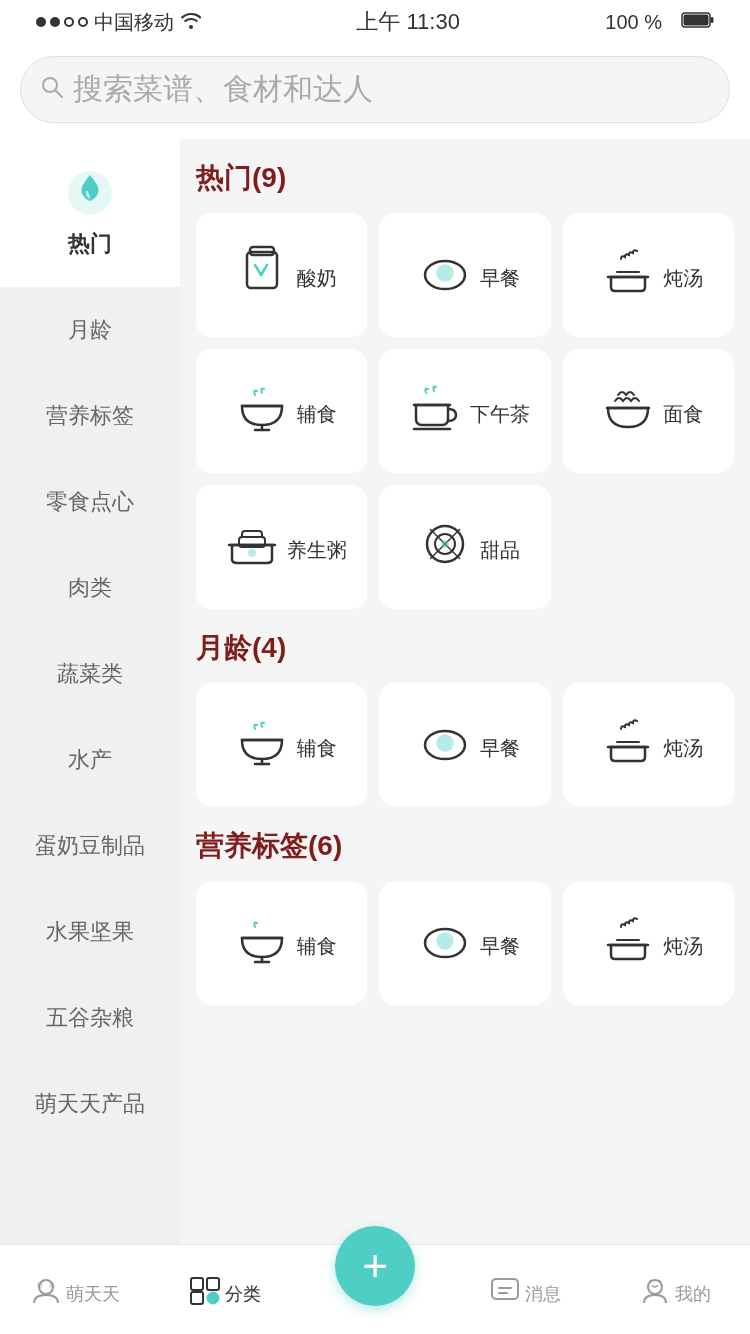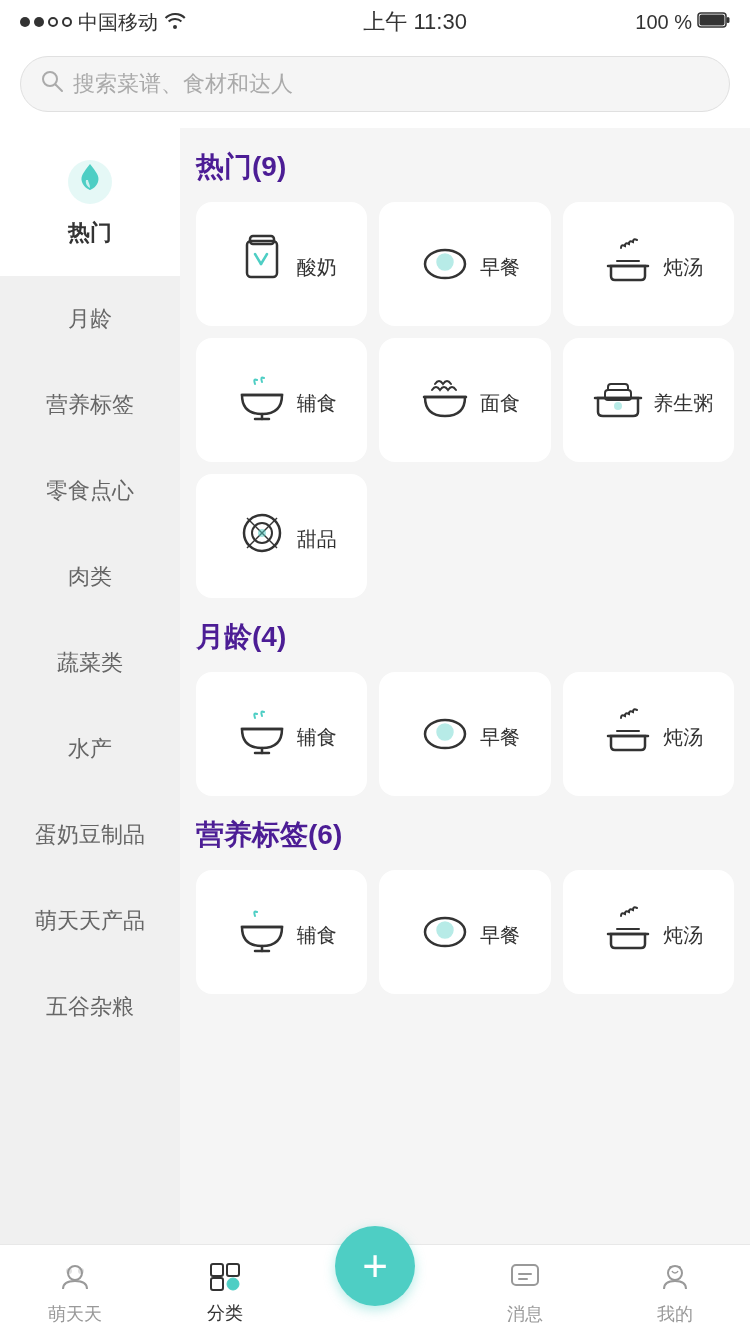--- a/index.html
+++ b/index.html
@@ -10,50 +10,50 @@
       background: #f5f5f5;
       font-family: -apple-system, 'PingFang SC', 'Helvetica Neue', sans-serif;
       overflow-x: hidden;
     }
 
     
     .status-bar {
       display: flex;
       justify-content: space-between;
       align-items: center;
-      padding: 8px 20px;
+      padding: 8px 36px;
       background: #fff;
       height: 44px;
     }
     .status-left { display: flex; align-items: center; gap: 6px; font-size: 22px; }
     .status-dots { display: flex; gap: 4px; }
     .dot { width: 10px; height: 10px; border-radius: 50%; background: #333; }
     .dot.empty { background: transparent; border: 2px solid #333; }
     .status-carrier { font-size: 20px; color: #333; font-weight: 500; }
     .wifi-icon { font-size: 20px; }
     .status-center { font-size: 22px; color: #333; font-weight: 500; margin-left: 9px; }
-    .status-right { display: flex; align-items: center; gap: 6px; font-size: 20px; color: #333; }
+    .status-right { display: flex; align-items: center; gap: 20px; font-size: 20px; color: #333; }
     .battery-icon { font-size: 18px; }
 
     
     .search-bar-container {
       background: #fff;
       padding: 12px 20px 16px;
     }
     .search-bar {
       display: flex;
       align-items: center;
       background: #f5f5f5;
       border-radius: 40px;
       border: 1px solid #e0e0e0;
       padding: 12px 20px;
       gap: 10px;
     }
     .search-icon { color: #999; font-size: 22px; }
-    .search-placeholder { color: #aaa; font-size: 22px; }
+    .search-placeholder { color: #aaa; font-size: 30px; }
 
     
     .main-layout {
       display: flex;
       flex: 1;
       height: calc(1334px - 44px - 64px - 90px);
       overflow: hidden;
     }
 
     
@@ -93,21 +93,21 @@
     .content-area {
       flex: 1;
       background: #f5f5f5;
       overflow-y: auto;
       padding: 20px 16px;
     }
 
     .section-title {
       font-size: 28px;
       font-weight: 600;
-      color: #4c1d95;
+      color: #7f1d1d;
       margin-bottom: 16px;
     }
 
     .grid-3 {
       display: grid;
       grid-template-columns: repeat(3, 1fr);
       gap: 12px;
       margin-bottom: 20px;
     }
 
@@ -141,21 +141,21 @@
       width: 750px;
       height: 90px;
       background: #fff;
       border-top: 1px solid #e8e8e8;
       display: flex;
       align-items: center;
     }
     .tab-item {
       flex: 1;
       display: flex;
-      flex-direction: column;
+      flex-direction: row;
       align-items: center;
       justify-content: center;
       gap: 4px;
       cursor: pointer;
       padding-top: 8px;
     }
     .tab-icon { font-size: 28px; color: #999; }
     .tab-label { font-size: 18px; color: #999; }
     .tab-item.active .tab-label { color: #333; }
     .tab-item.active .tab-icon { color: #333; }
@@ -258,24 +258,27 @@
     <div class="sidebar-item">
       <span>蔬菜类</span>
     </div>
     <div class="sidebar-item">
       <span>水产</span>
     </div>
     <div class="sidebar-item">
       <span>蛋奶豆制品</span>
     </div>
     <div class="sidebar-item">
+      <span>水果坚果</span>
+    </div>
+    <div class="sidebar-item">
+      <span>五谷杂粮</span>
+    </div>
+    <div class="sidebar-item">
       <span>萌天天产品</span>
-    </div>
-    <div class="sidebar-item">
-      <span>五谷杂粮</span>
     </div>
   </div>
 
   <div class="content-area">
 
     <div class="section-title">热门(9)</div>
     <div class="grid-3">
 
       <div class="grid-item">
         <svg class="grid-icon" viewBox="0 0 70 70" fill="none">
@@ -311,20 +314,31 @@
           <line x1="15" y1="33" x2="55" y2="33" stroke="#333" stroke-width="2.5" stroke-linecap="round"></line>
           <line x1="28" y1="57" x2="42" y2="57" stroke="#333" stroke-width="2.5" stroke-linecap="round"></line>
           <line x1="35" y1="52" x2="35" y2="57" stroke="#333" stroke-width="2.5" stroke-linecap="round"></line>
           <path d="M28 22 Q26 16 30 18" stroke="#4ecec4" stroke-width="2" stroke-linecap="round" fill="none"></path>
           <path d="M35 20 Q33 14 37 16" stroke="#4ecec4" stroke-width="2" stroke-linecap="round" fill="none"></path>
         </svg>
         <span class="grid-label">辅食</span>
       </div>
 
 
+      <div class="grid-item">
+        <svg class="grid-icon" viewBox="0 0 70 70" fill="none">
+          <path d="M16 32 L16 46 Q16 52 22 52 L42 52 Q48 52 48 46 L48 32 Z" stroke="#333" stroke-width="2.5" fill="none"></path>
+          <path d="M48 36 Q56 36 56 42 Q56 48 48 48" stroke="#333" stroke-width="2.5" fill="none"></path>
+          <line x1="14" y1="32" x2="50" y2="32" stroke="#333" stroke-width="2.5" stroke-linecap="round"></line>
+          <path d="M26 20 Q24 14 28 16" stroke="#4ecec4" stroke-width="2" stroke-linecap="round" fill="none"></path>
+          <path d="M34 18 Q32 12 36 14" stroke="#4ecec4" stroke-width="2" stroke-linecap="round" fill="none"></path>
+          <line x1="14" y1="56" x2="50" y2="56" stroke="#333" stroke-width="2.5" stroke-linecap="round"></line>
+        </svg>
+        <span class="grid-label">下午茶</span>
+      </div>
 
       <div class="grid-item">
         <svg class="grid-icon" viewBox="0 0 70 70" fill="none">
           <path d="M15 35 Q15 54 35 54 Q55 54 55 35 Z" stroke="#333" stroke-width="2.5" fill="none"></path>
           <line x1="14" y1="35" x2="56" y2="35" stroke="#333" stroke-width="2.5" stroke-linecap="round"></line>
           <path d="M22 28 Q26 22 30 28 Q34 22 38 28 Q42 22 46 28" stroke="#333" stroke-width="2" stroke-linecap="round" fill="none"></path>
           <path d="M25 22 Q29 16 33 22 Q37 16 41 22" stroke="#333" stroke-width="2" stroke-linecap="round" fill="none"></path>
         </svg>
         <span class="grid-label">面食</span>
       </div>

